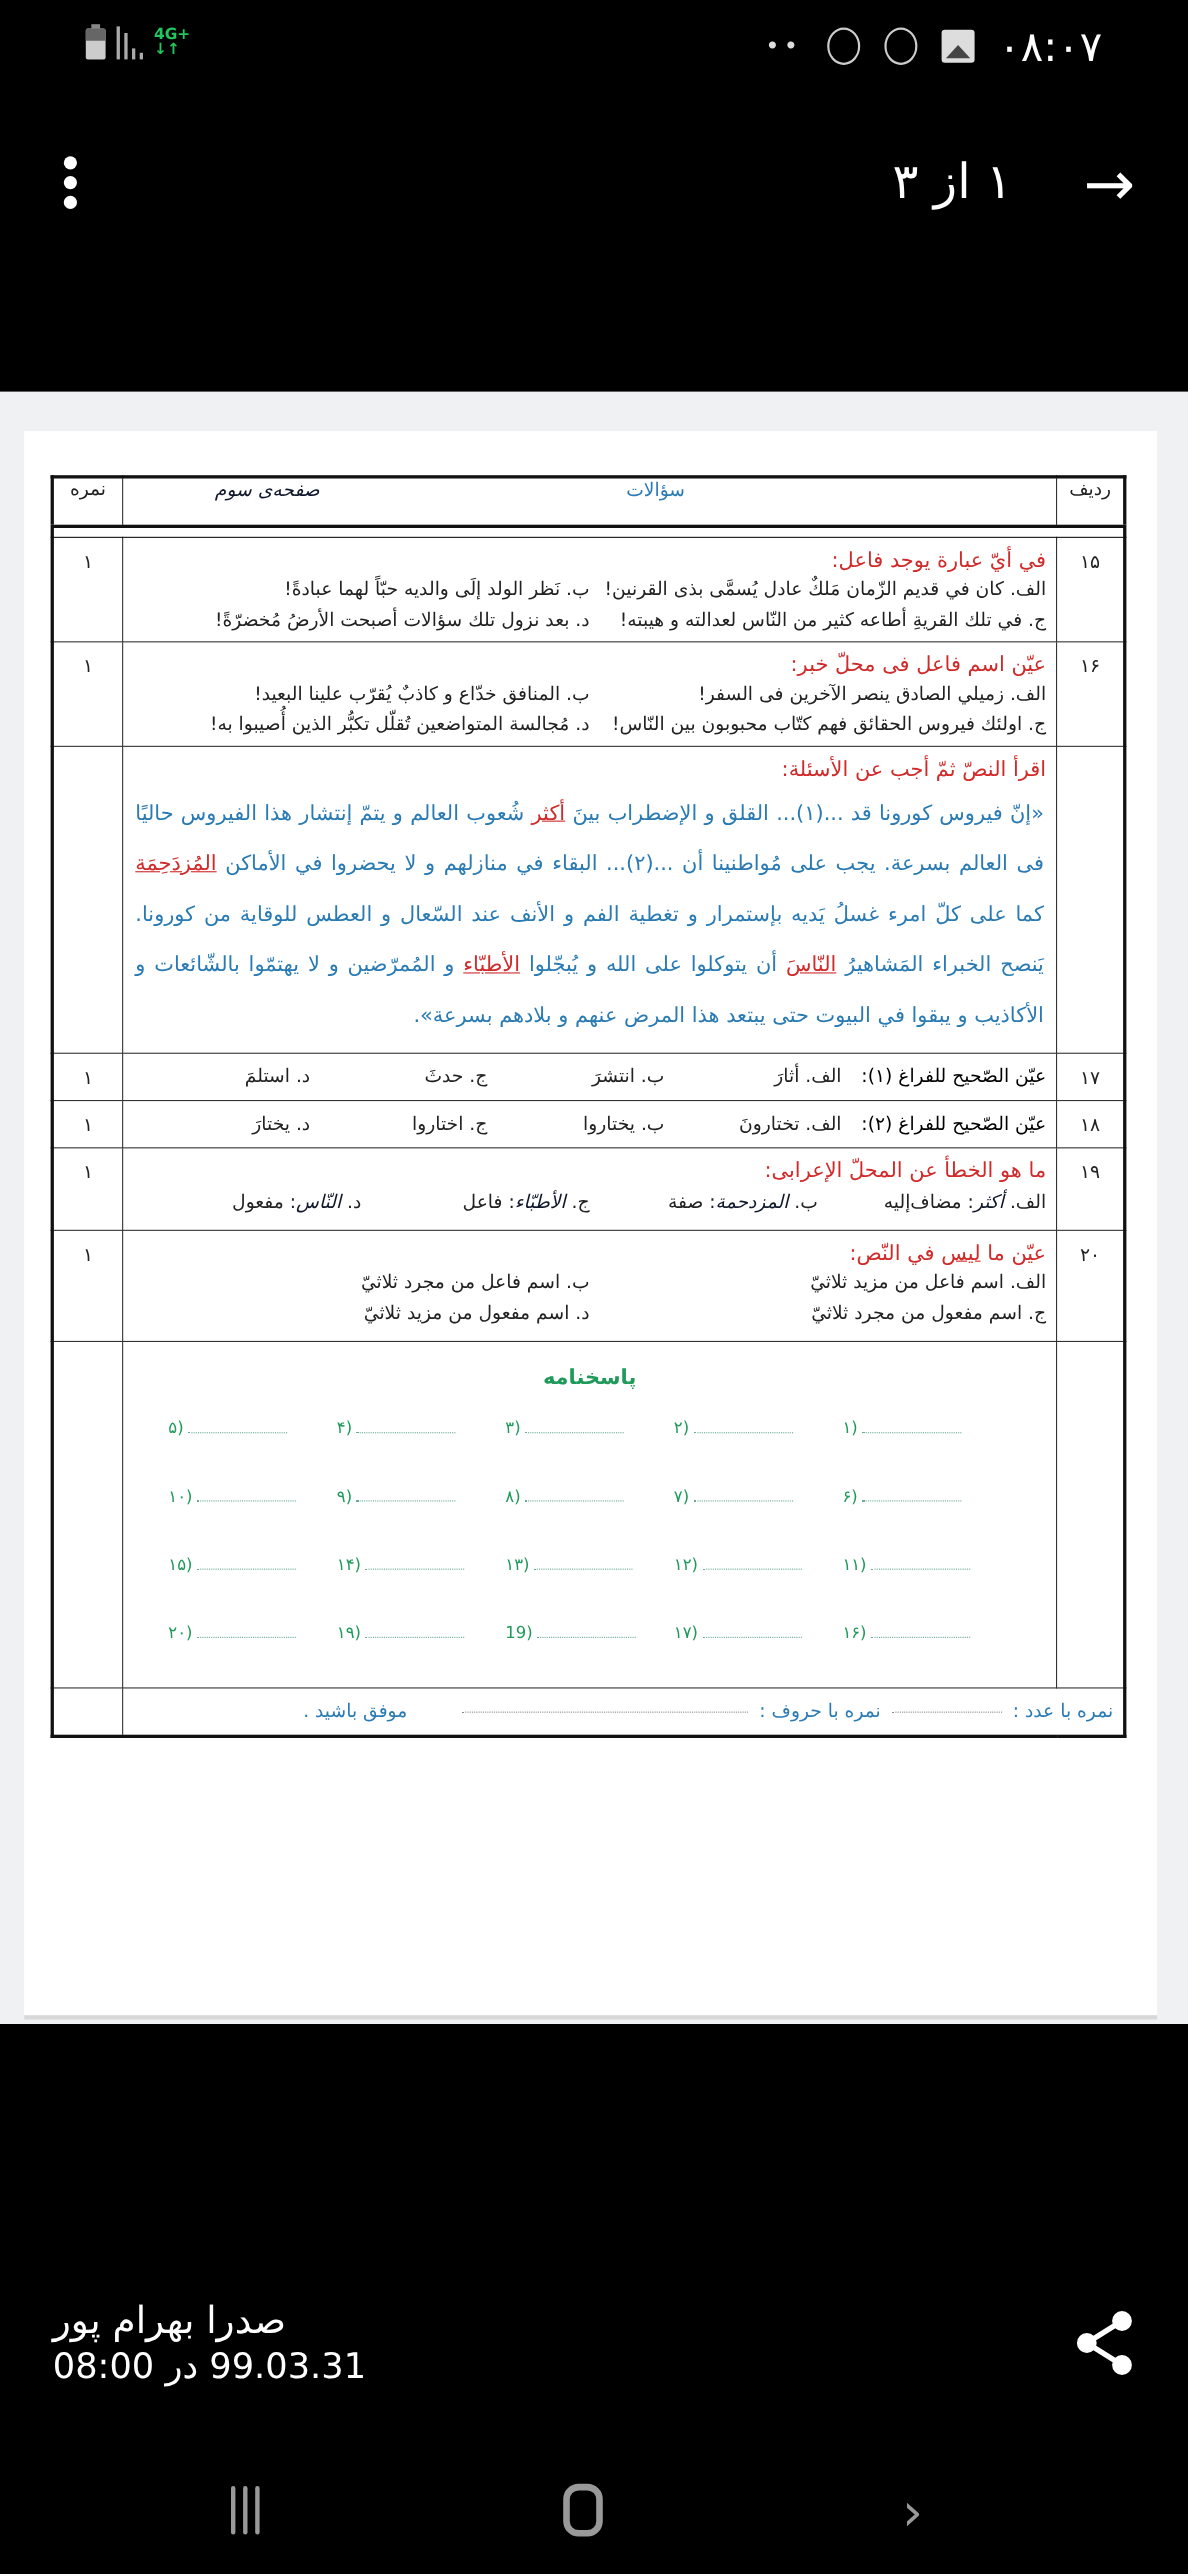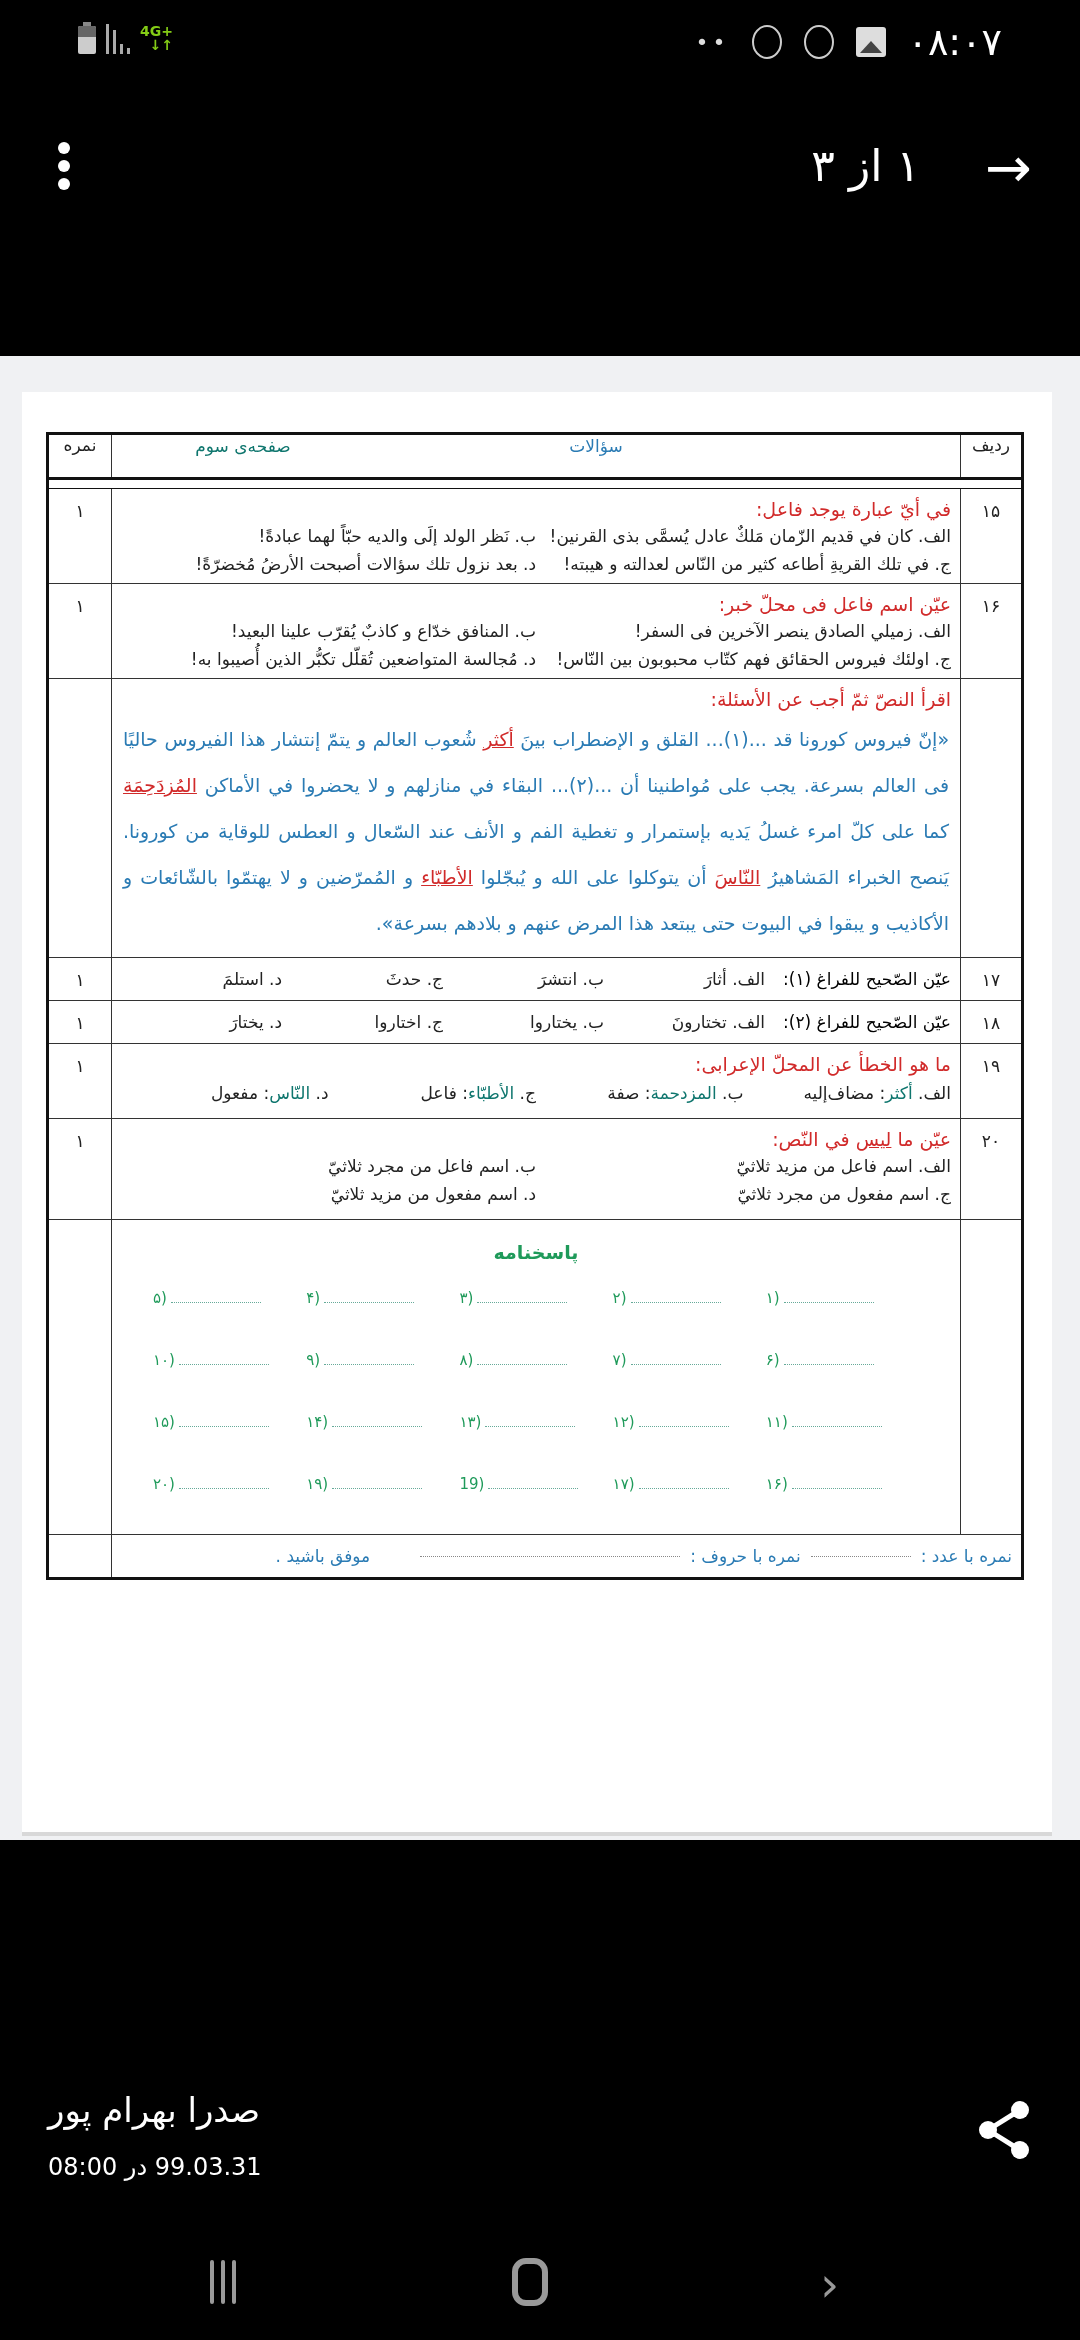--- a/index.html
+++ b/index.html
@@ -5,21 +5,21 @@
   html, body { margin:0; padding:0; }
   body { width:1080px; height:2340px; background:#000; position:relative; overflow:hidden; font-family:"DejaVu Sans", sans-serif; }
   .statusbar { position:absolute; left:0; top:0; width:1080px; height:80px; color:#fff; }
   .sb-left { position:absolute; left:78px; top:22px; display:flex; align-items:center; gap:10px; }
   .battery { width:18px; height:32px; position:relative; }
   .battery .cap { position:absolute; left:5px; top:0; width:8px; height:4px; background:#888; }
   .battery .body { position:absolute; left:0; top:4px; width:18px; height:28px; background:#ccc; border-radius:2px; }
   .battery .empty { position:absolute; left:0; top:4px; width:18px; height:11px; background:#666; border-radius:2px 2px 0 0; }
   .signal { display:flex; align-items:flex-end; gap:4px; height:32px; }
   .signal span { display:block; width:3px; background:#aaa; }
-  .net { font-size:14px; line-height:14px; font-weight:bold; color:#84cc16; text-align:right; }
+  .net { font-size:14px; line-height:14px; font-weight:bold; color:#22c55e; text-align:left; }
   .sb-right { position:absolute; right:78px; top:20px; display:flex; align-items:center; gap:22px; }
   .dots2 { font-size:22px; letter-spacing:4px; color:#ddd; }
   .ring { width:30px; height:34px; border:2px solid #ccc; border-radius:50%; box-sizing:border-box; }
   .gallery { width:30px; height:30px; background:#ddd; border-radius:3px; position:relative; }
   .gallery:after { content:""; position:absolute; left:4px; bottom:4px; border-left:11px solid transparent; border-right:11px solid transparent; border-bottom:12px solid #444; }
   .clock { font-size:38px; color:#fff; direction:rtl; }
 
   .appbar { position:absolute; left:0; top:100px; width:1080px; height:140px; color:#fff; }
   .back { position:absolute; right:48px; top:40px; font-size:56px; line-height:56px; }
   .pagecount { position:absolute; right:160px; top:40px; font-size:44px; direction:rtl; }
@@ -29,39 +29,39 @@
   .viewer { position:absolute; left:0; top:356px; width:1080px; height:1484px; background:#f0f1f3; }
   .page { position:absolute; left:22px; top:36px; width:1030px; height:1440px; background:#fff; border-bottom:4px solid #d8d8d8; }
   .sheet { position:absolute; left:24px; top:40px; width:978px; direction:rtl; font-family:"DejaVu Sans", sans-serif; }
   table.exam { width:100%; border-collapse:collapse; border:3px solid #111; }
   table.exam td { border:1px solid #333; vertical-align:top; font-size:17px; color:#222; }
   td.num { width:58px; text-align:center; padding-top:12px; }
   td.score { width:60px; text-align:center; padding-top:12px; }
   .hdr td { height:40px; vertical-align:middle; font-size:18px; }
   .hdr-sep td { height:5px; border-left:none; border-right:none; background:#fff; }
   .blue { color:#2a7bb4; }
-  .red { color:#0f766e; }
+  .red { color:#0f172a;font-style:italic; }
   .q-title { color:#d12a2a; font-size:19px; padding:8px 8px 2px 0; }
   .opts { display:grid; grid-template-columns: 1fr 1fr; padding:4px 8px 8px 8px; row-gap:8px; font-size:17px; }
   .passage { padding:4px 10px 10px 10px; color:#2a7bb4; font-size:19px; line-height:46px; text-align:justify; }
   .ul-red { color:#d12a2a; text-decoration:underline; }
   .row4 { display:flex; padding:10px 8px; gap:0; font-size:17px; align-items:center; }
   .row4 .lbl { color:#000000; margin-left:18px; }
   .row4 .o { flex:1; }
   .answers { text-align:center; padding:20px 0 40px; }
   .answers .ttl { color:#1f9a5a; font-weight:bold; font-size:19px; margin-bottom:26px; }
   .ans-grid { display:grid; grid-template-columns:repeat(5, 1fr); row-gap:44px; padding:0 40px; direction:ltr; }
   .ans { color:#1f9a5a; font-size:15px; text-align:left; }
   .ans .dots { display:inline-block; width:90px; border-bottom:1px dotted #6a9; margin-left:4px; }
   .foot { display:flex; align-items:center; padding:10px 8px; color:#2a7bb4; font-size:17px; gap:10px; }
   .foot .d { display:inline-block; border-bottom:1px dotted #888; }
 
   .caption { position:absolute; left:0; top:2040px; width:1080px; height:150px; color:#fff; }
   .author { position:absolute; left:48px; top:50px; font-size:34px; direction:rtl; }
-  .date { position:absolute; left:48px; top:113px; font-size:24px; direction:rtl; unicode-bidi:plaintext; }
+  .date { position:absolute; left:48px; top:92px; font-size:32px; direction:rtl; unicode-bidi:plaintext; }
   .share { position:absolute; right:48px; top:60px; width:56px; height:60px; }
 
   .navbar { position:absolute; left:0; top:2240px; width:1080px; height:100px; }
   .nav-recent { position:absolute; left:210px; top:20px; display:flex; gap:7px; }
   .nav-recent span { width:4px; height:44px; background:#999; border-radius:2px; display:block; }
   .nav-home { position:absolute; left:512px; top:18px; width:36px; height:48px; border:6px solid #999; border-radius:14px; box-sizing:border-box; }
   .nav-back { position:absolute; left:820px; top:16px; font-size:48px; color:#999; }
 </style>
 </head>
 <body>

